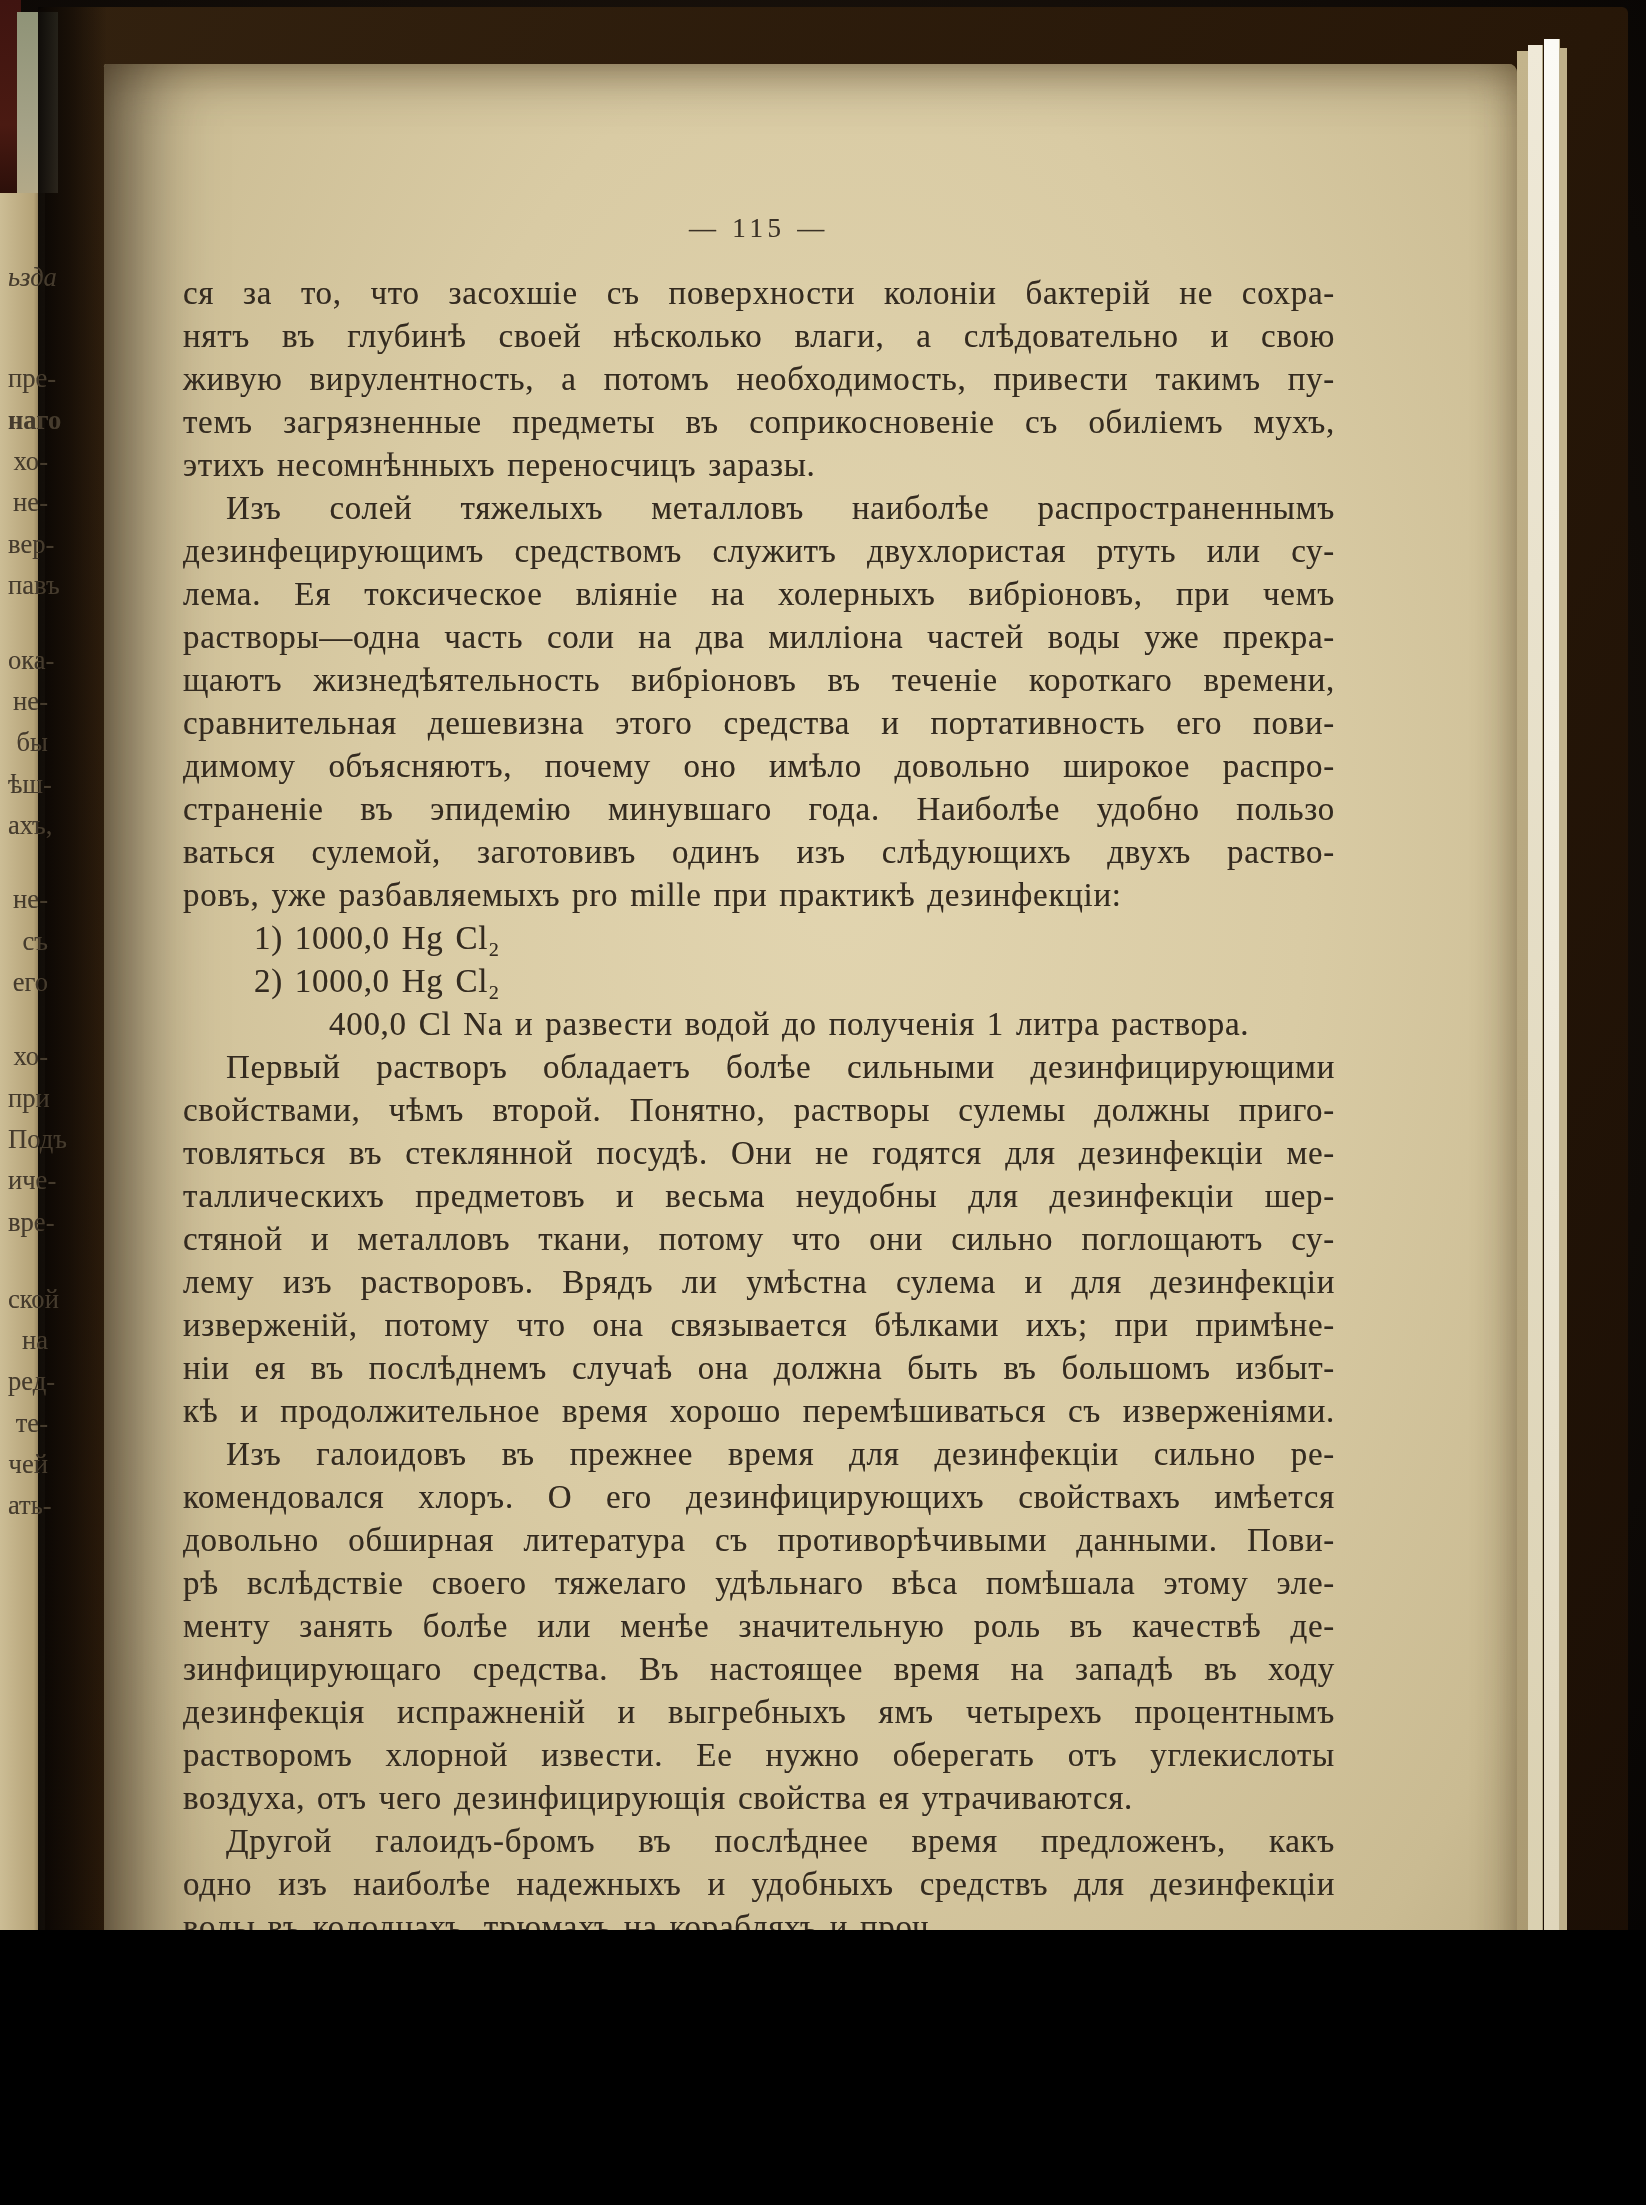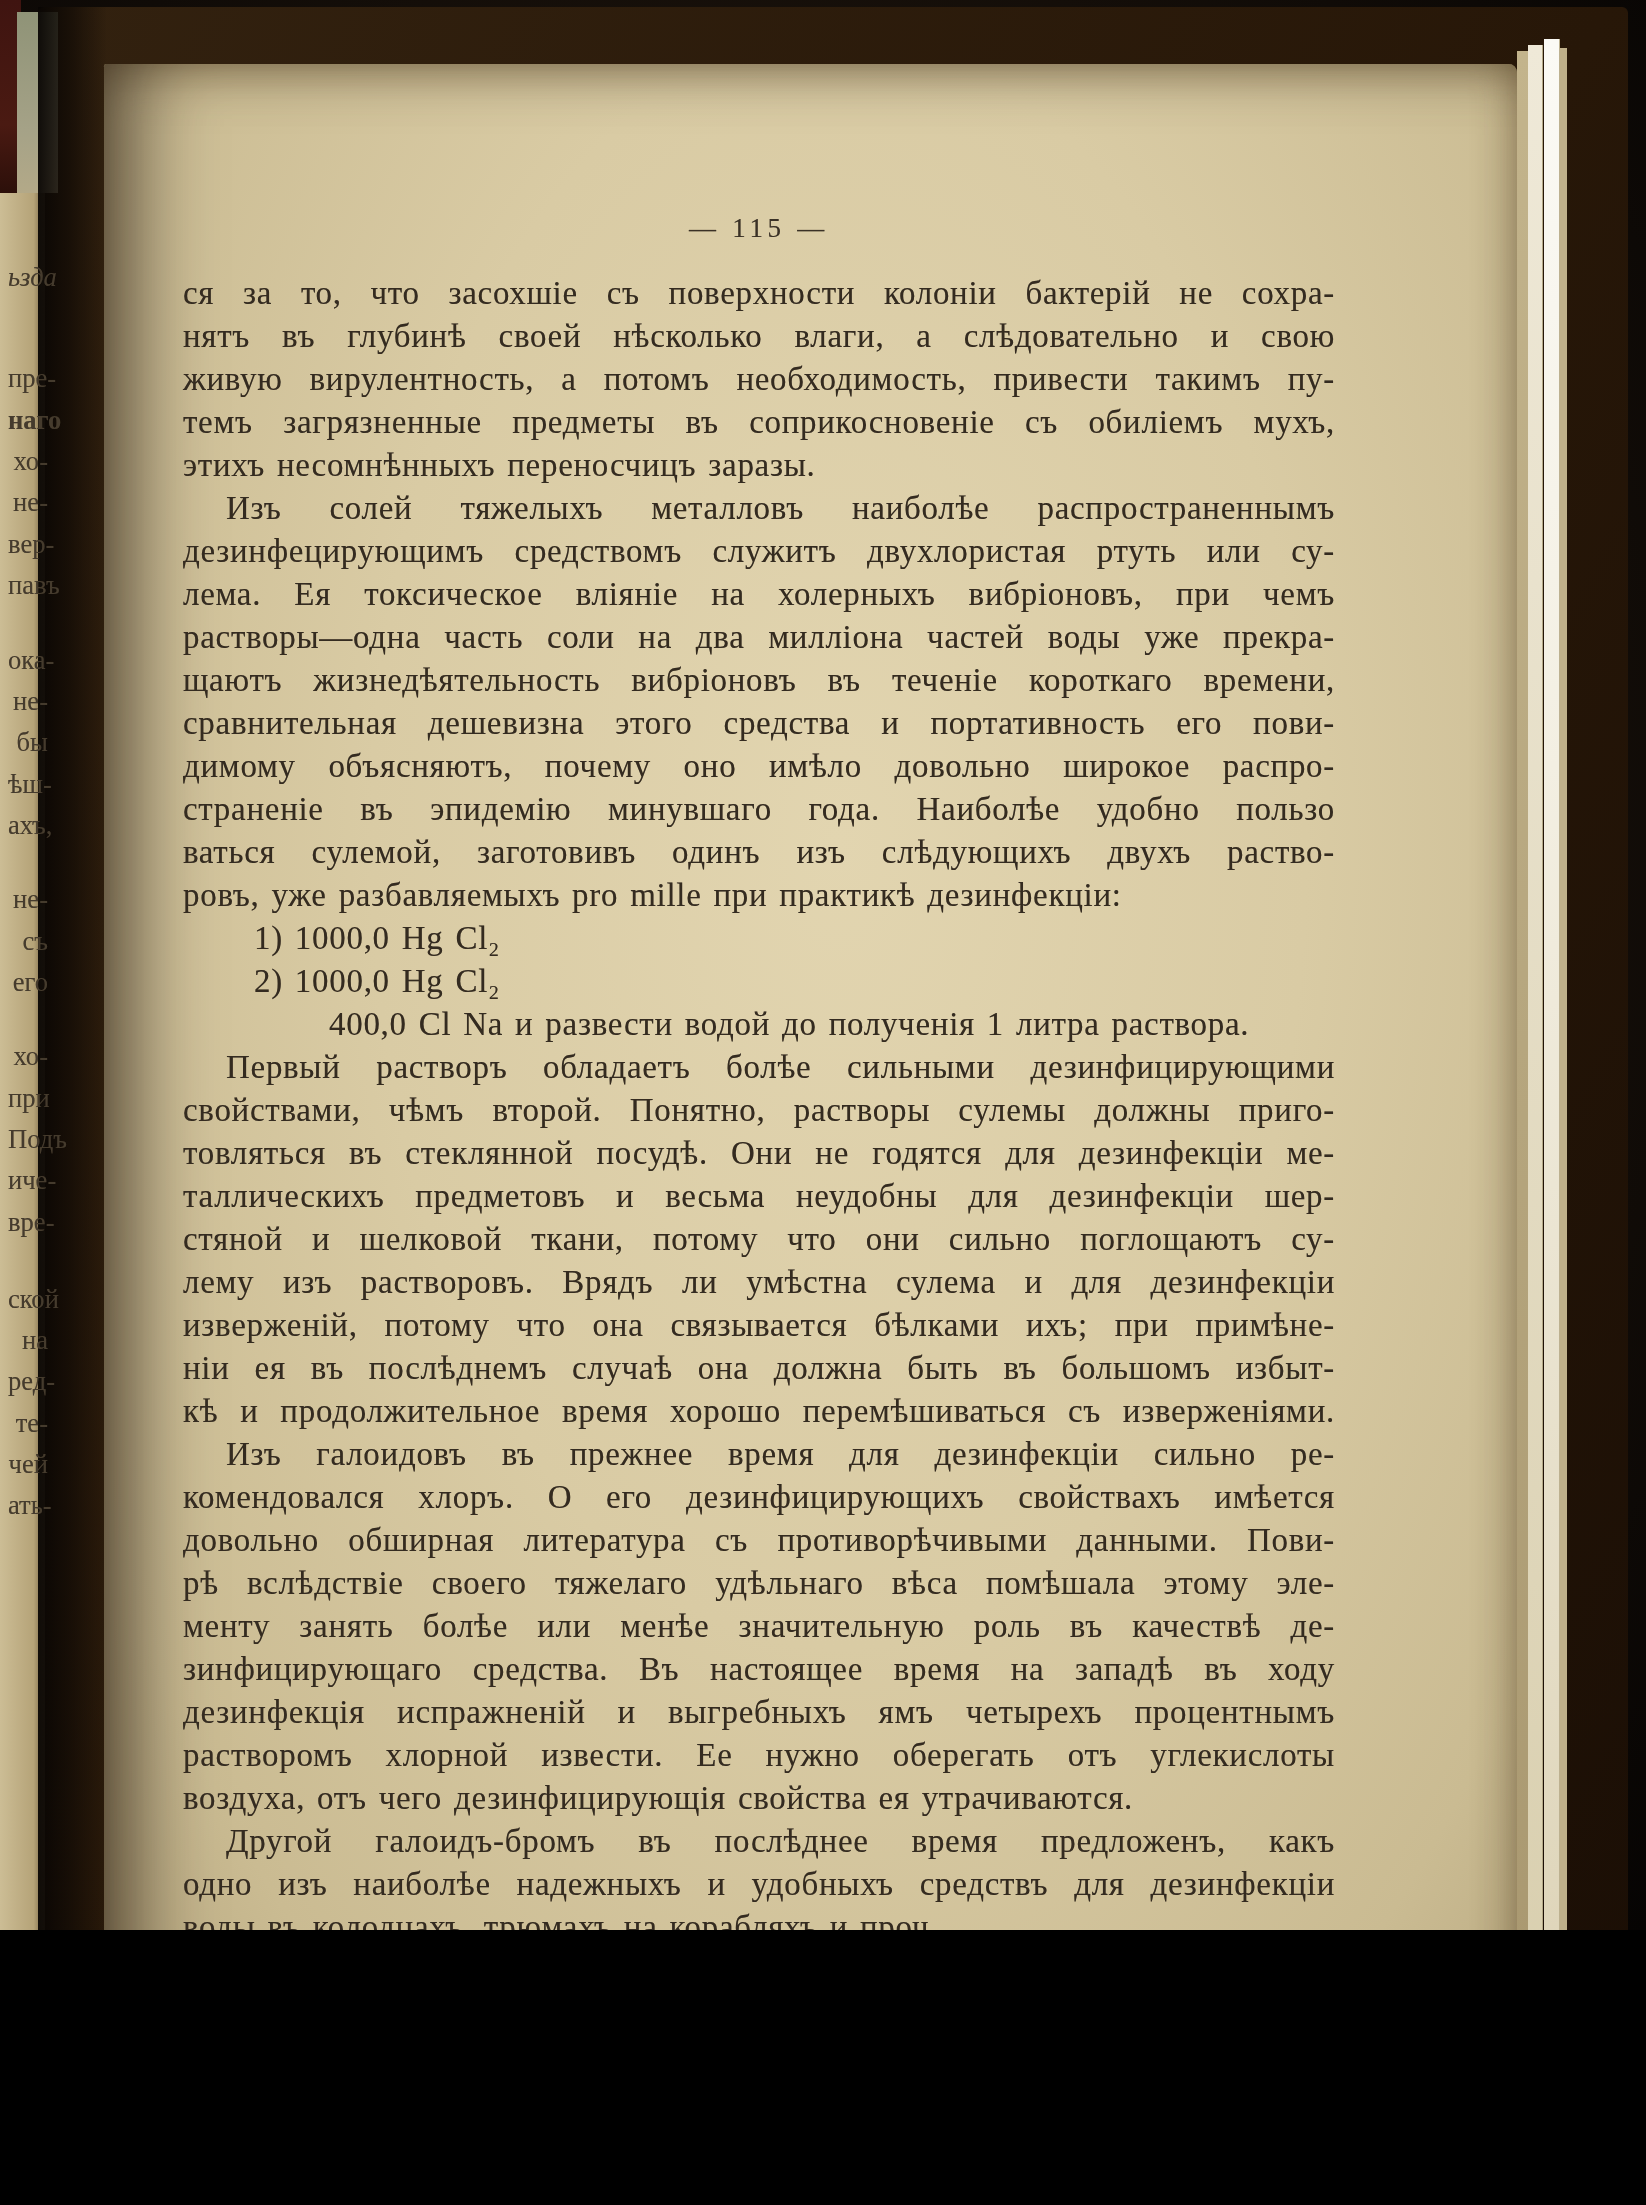--- a/index.html
+++ b/index.html
@@ -98,21 +98,21 @@
         <div class="line just">страненіе въ эпидемію минувшаго года. Наиболѣе удобно пользо</div>
         <div class="line just">ваться сулемой, заготовивъ одинъ изъ слѣдующихъ двухъ раство-</div>
         <div class="line left">ровъ, уже разбавляемыхъ pro mille при практикѣ дезинфекціи:</div>
         <div class="line left" style="padding-left: 71px;">1) 1000,0 Hg Cl₂</div>
         <div class="line left" style="padding-left: 71px;">2) 1000,0 Hg Cl₂</div>
         <div class="line left" style="padding-left: 146px;">400,0 Cl Na и развести водой до полученія 1 литра раствора.</div>
         <div class="line just" style="padding-left: 43px;">Первый растворъ обладаетъ болѣе сильными дезинфицирующими</div>
         <div class="line just">свойствами, чѣмъ второй. Понятно, растворы сулемы должны приго-</div>
         <div class="line just">товляться въ стеклянной посудѣ. Они не годятся для дезинфекціи ме-</div>
         <div class="line just">таллическихъ предметовъ и весьма неудобны для дезинфекціи шер-</div>
-        <div class="line just">стяной и шелковой ткани, потому что они сильно поглощаютъ су-</div>
+        <div class="line just">стяной и металловъ ткани, потому что они сильно поглощаютъ су-</div>
         <div class="line just">лему изъ растворовъ. Врядъ ли умѣстна сулема и для дезинфекціи</div>
         <div class="line just">изверженій, потому что она связывается бѣлками ихъ; при примѣне-</div>
         <div class="line just">ніи ея въ послѣднемъ случаѣ она должна быть въ большомъ избыт-</div>
         <div class="line just">кѣ и продолжительное время хорошо перемѣшиваться съ изверженіями.</div>
         <div class="line just" style="padding-left: 43px;">Изъ галоидовъ въ прежнее время для дезинфекціи сильно ре-</div>
         <div class="line just">комендовался хлоръ. О его дезинфицирующихъ свойствахъ имѣется</div>
         <div class="line just">довольно обширная литература съ противорѣчивыми данными. Пови-</div>
         <div class="line just">рѣ вслѣдствіе своего тяжелаго удѣльнаго вѣса помѣшала этому эле-</div>
         <div class="line just">менту занять болѣе или менѣе значительную роль въ качествѣ де-</div>
         <div class="line just">зинфицирующаго средства. Въ настоящее время на западѣ въ ходу</div>

